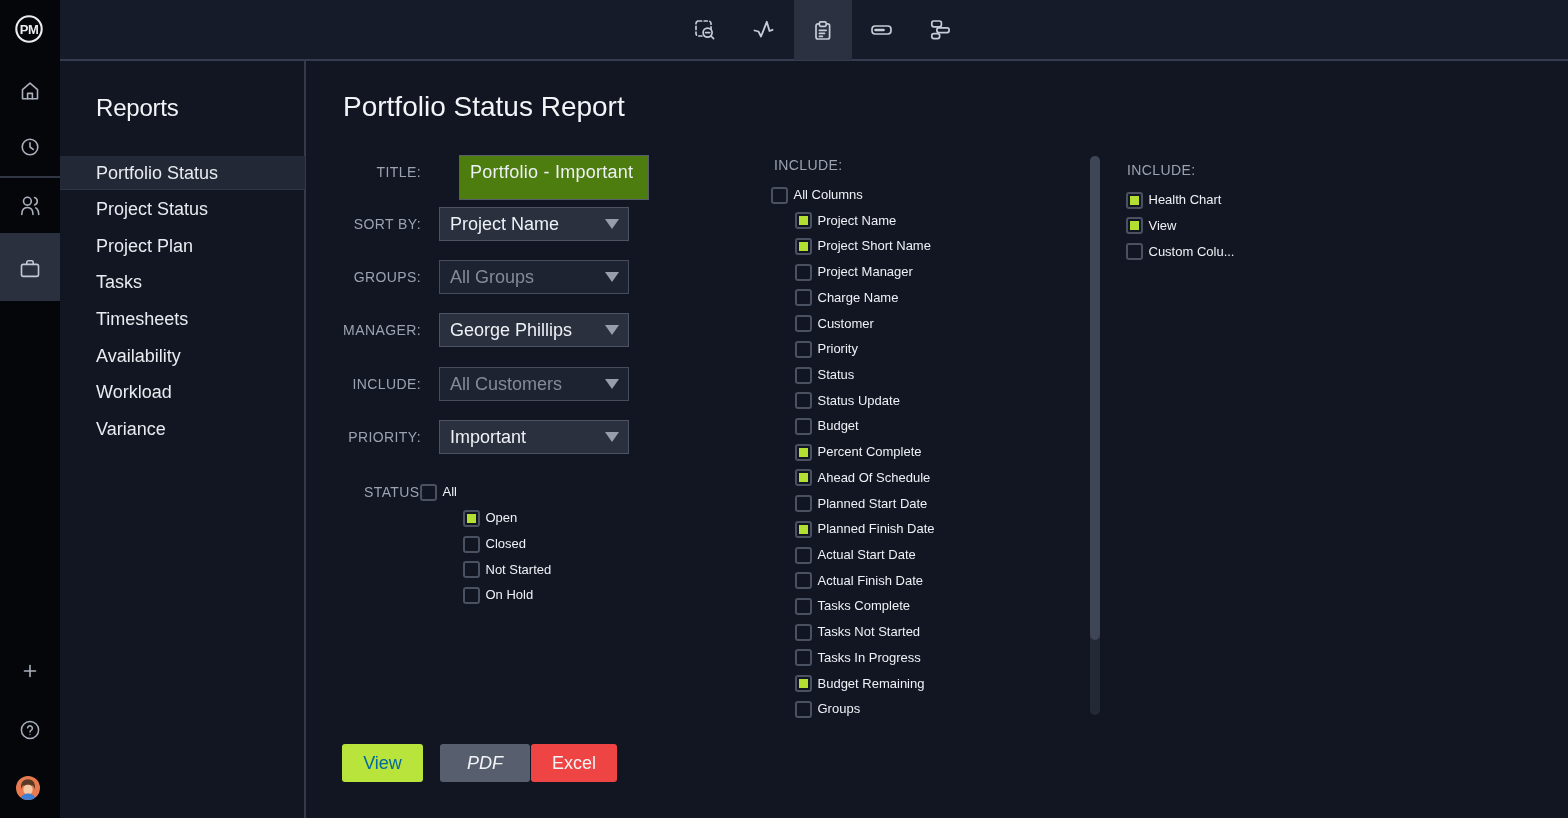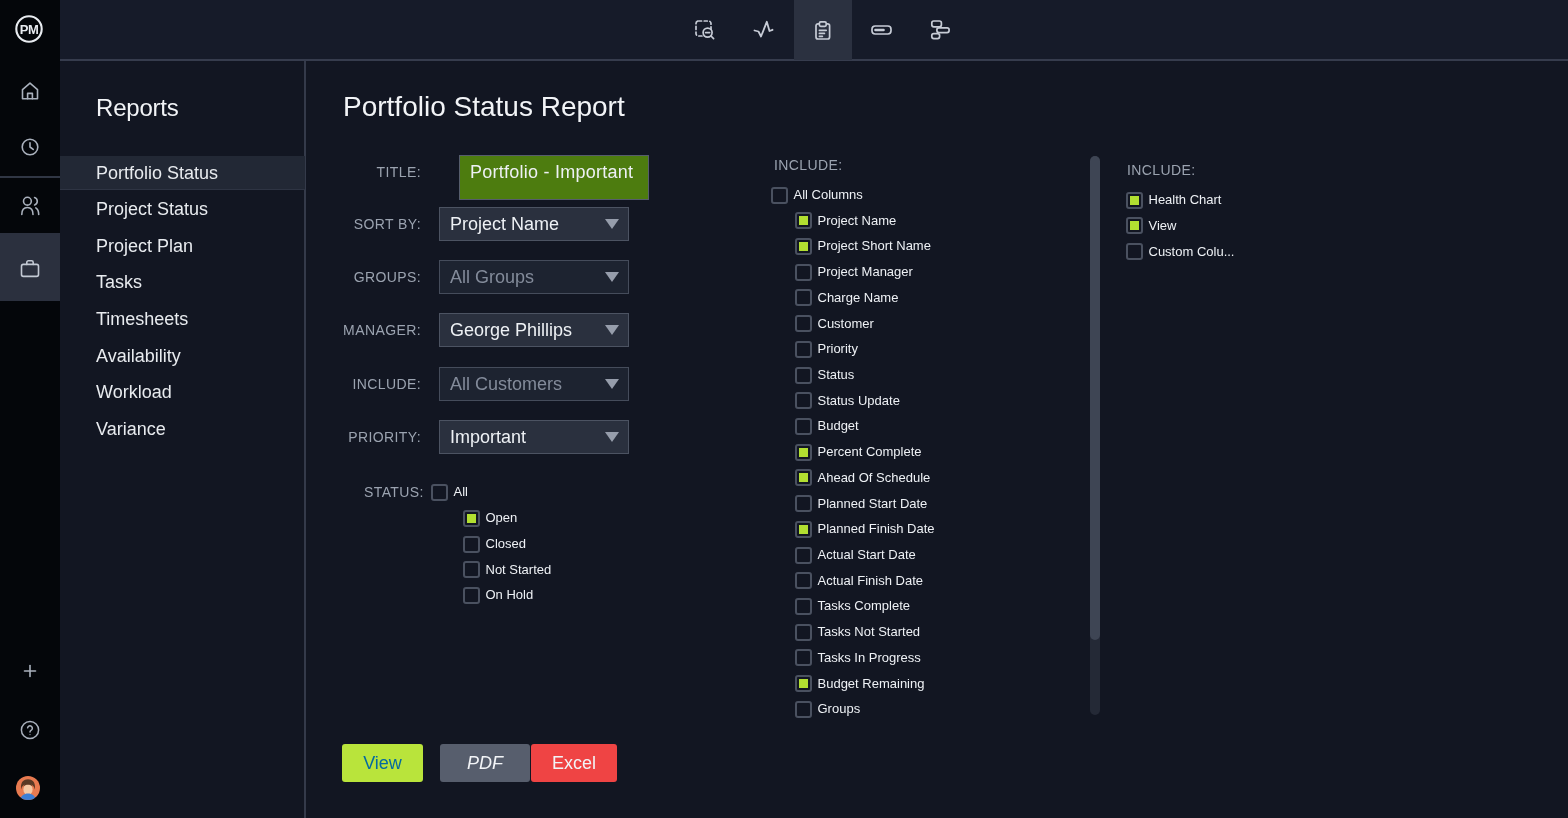--- a/index.html
+++ b/index.html
@@ -141,21 +141,21 @@
 <div class="fsel" style="top:206.5px">Project Name<span class="arr"></span></div>
 <div class="flab" style="top:269.5px">GROUPS:</div>
 <div class="fsel dis" style="top:259.5px">All Groups<span class="arr"></span></div>
 <div class="flab" style="top:323.0px">MANAGER:</div>
 <div class="fsel" style="top:313px">George Phillips<span class="arr"></span></div>
 <div class="flab" style="top:376.5px">INCLUDE:</div>
 <div class="fsel dis" style="top:366.5px">All Customers<span class="arr"></span></div>
 <div class="flab" style="top:429.5px">PRIORITY:</div>
 <div class="fsel" style="top:419.5px">Important<span class="arr"></span></div>
 <div class="shead" style="left:364px;top:485.3px">STATUS:</div>
-<div class="crow" style="left:431px;top:479.3px">
+<div class="crow" style="left:420px;top:479.3px">
     <span class="cb"></span>
     <span class="clab">All</span>
   </div>
 <div class="crow" style="left:463px;top:505.3px">
     <span class="cb on"></span>
     <span class="clab">Open</span>
   </div>
 <div class="crow" style="left:463px;top:531.2px">
     <span class="cb"></span>
     <span class="clab">Closed</span>

